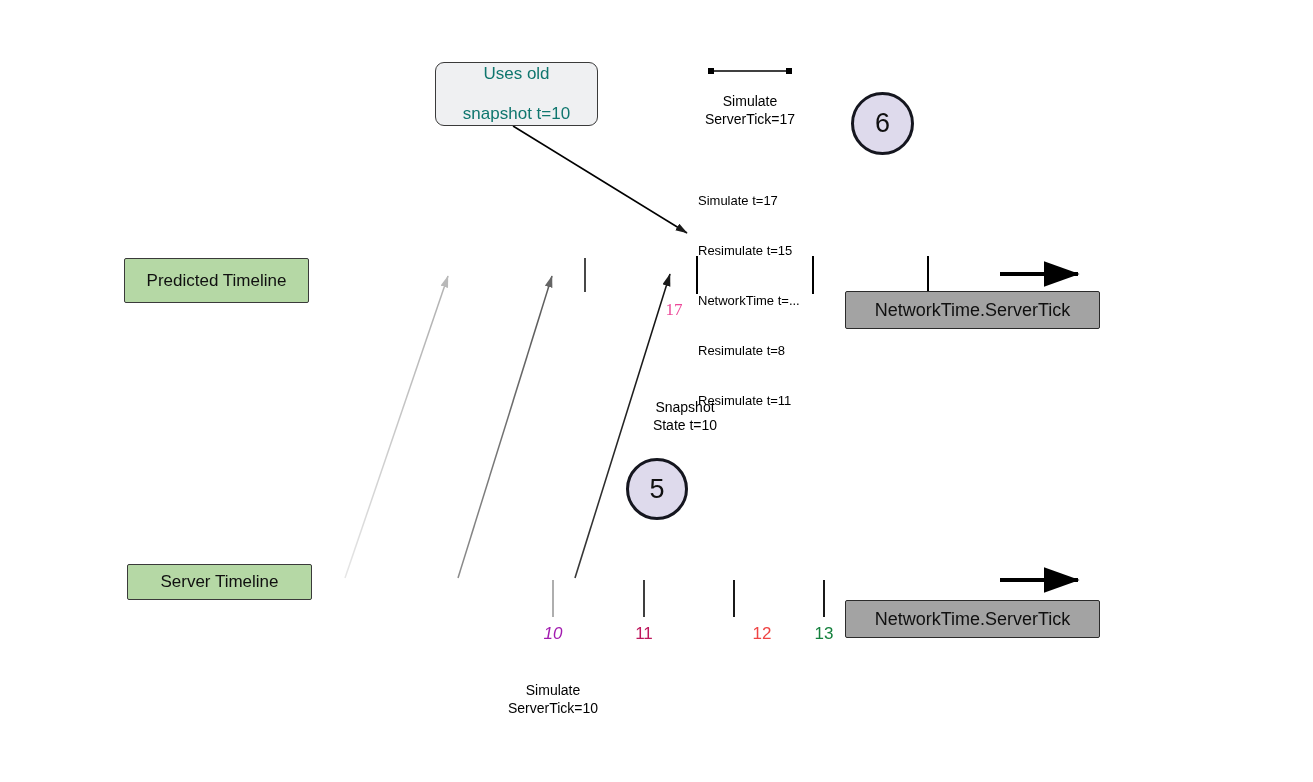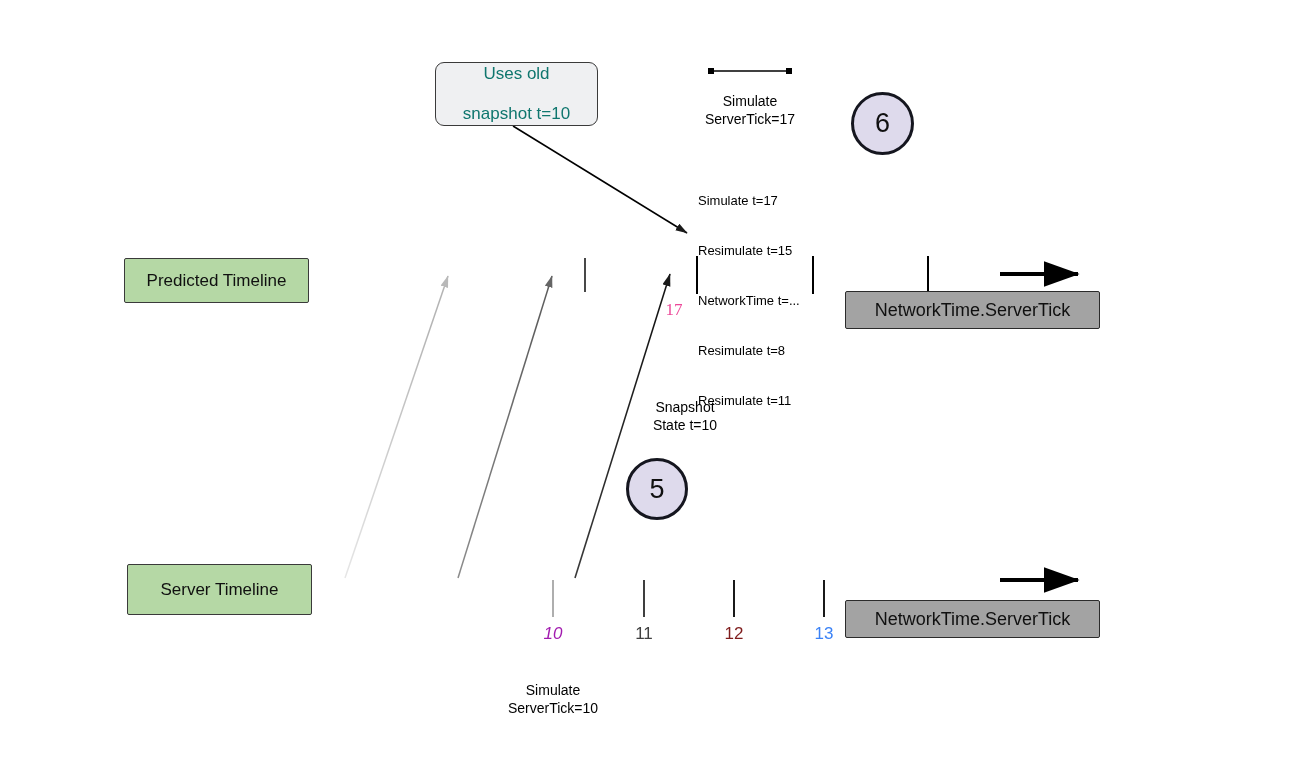--- a/index.html
+++ b/index.html
@@ -203,21 +203,21 @@
 
     <g>
       <line x1="928" y1="274" x2="928" y2="292" stroke="#000000" stroke-width="2"></line>
     </g>
   </svg>
 
   <div class="tl-box" style="left:124px; top:258px; width:185px; height:45px;">
     <span>Predicted Timeline</span>
   </div>
 
-  <div class="tl-box" style="left:127px; top:564px; width:185px; height:51px;">
+  <div class="tl-box" style="left:127px; top:564px; width:185px; height:36px;">
     <span>Server Timeline</span>
   </div>
 
   <div class="nt-box" style="left:845px; top:291px; width:255px; height:38px;">
     <span>NetworkTime.ServerTick</span>
   </div>
 
   <div class="nt-box" style="left:845px; top:600px; width:255px; height:38px;">
     <span>NetworkTime.ServerTick</span>
   </div>
@@ -249,17 +249,17 @@
 
   <div class="caption" style="left:685px; top:398px;">Snapshot
 State t=10</div>
 
   <div class="caption" style="left:553px; top:681px;">Simulate
 ServerTick=10</div>
 
   <div class="tick-num" style="left:674px; top:300px; color:#ec4899;font-family:Liberation Serif, serif;">17</div>
 
   <div class="tick-num" style="left:553px; top:624px; color:#a21caf;font-style:italic;">10</div>
-  <div class="tick-num" style="left:644px; top:624px; color:#404040;">11</div>
-  <div class="tick-num" style="left:734px; top:624px; color:#7f1d1d;">12</div>
-  <div class="tick-num" style="left:824px; top:624px; color:#3b82f6;">13</div>
+  <div class="tick-num" style="left:644px; top:624px; color:#be185d;">11</div>
+  <div class="tick-num" style="left:762px; top:624px; color:#ef4444;">12</div>
+  <div class="tick-num" style="left:824px; top:624px; color:#15803d;">13</div>
 
 </div>
 
 </body></html>

